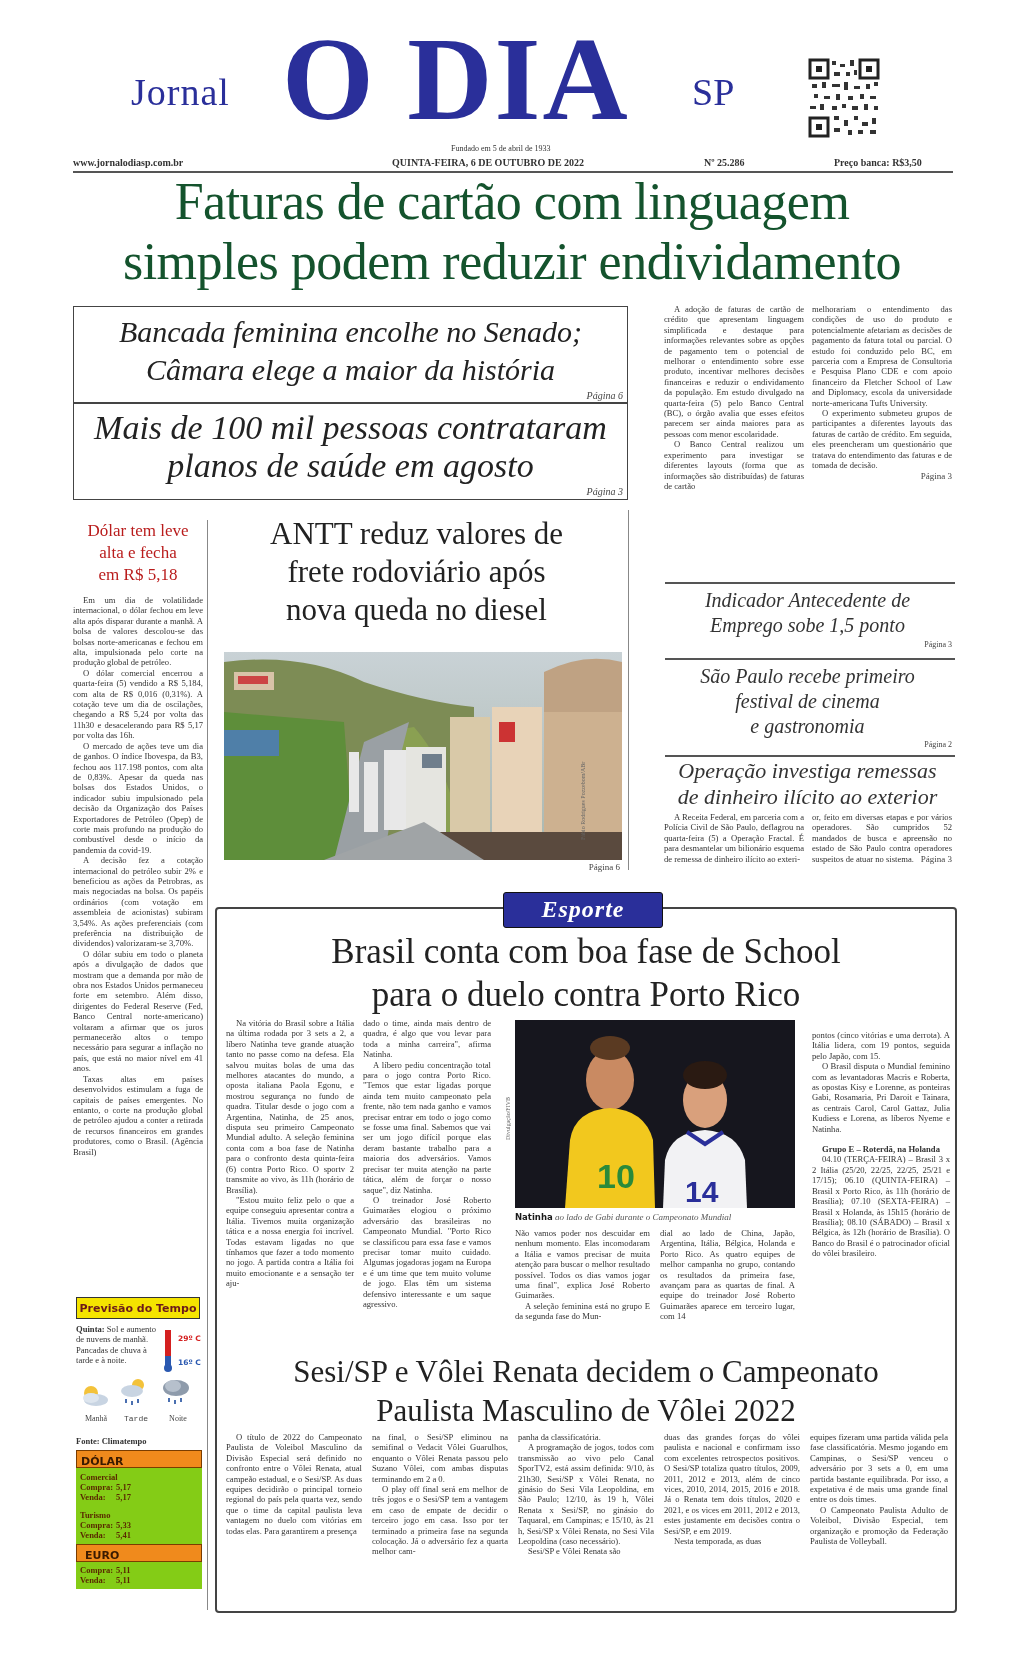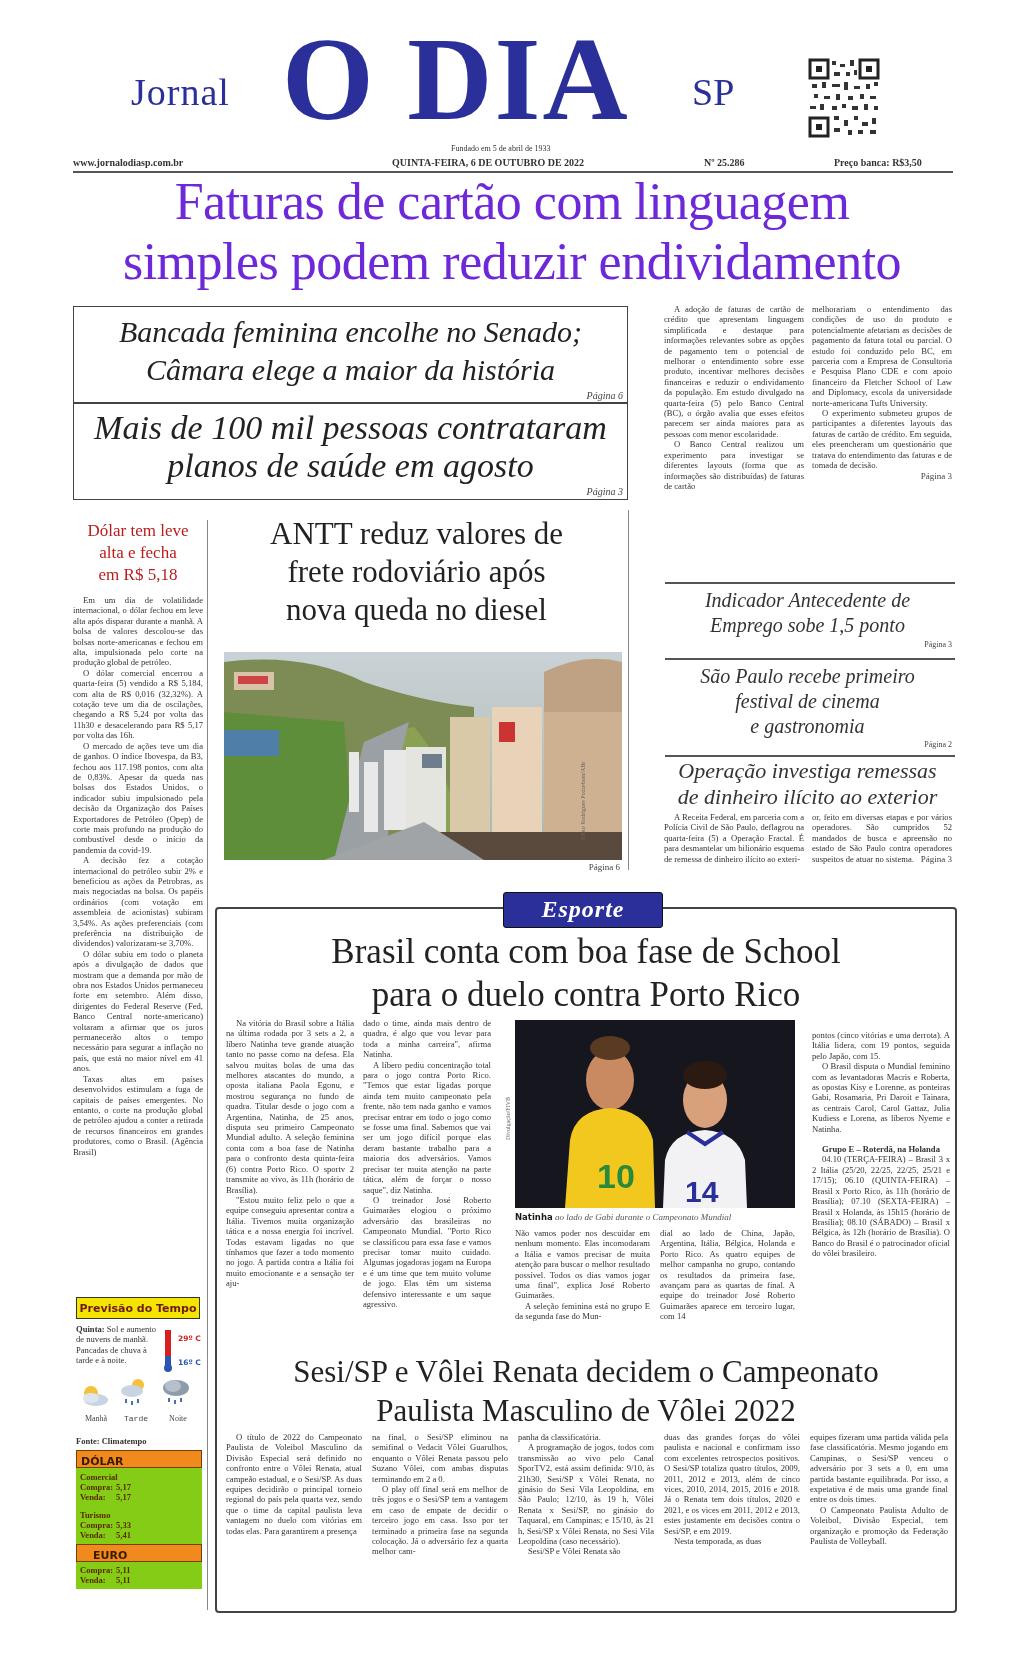--- a/index.html
+++ b/index.html
@@ -71,21 +71,21 @@
     </g>
   </svg>
 </div>
 <div class="abs serif" style="left:451px;top:144px;font-size:8px;color:#333;">Fundado em 5 de abril de 1933</div>
 <div class="abs serif" style="left:73px;top:157px;font-size:10px;color:#333;font-weight:bold;">www.jornalodiasp.com.br</div>
 <div class="abs serif" style="left:392px;top:157px;font-size:10px;color:#333;font-weight:bold;">QUINTA-FEIRA, 6 DE OUTUBRO DE 2022</div>
 <div class="abs serif" style="left:704px;top:157px;font-size:10px;color:#333;font-weight:bold;">Nº 25.286</div>
 <div class="abs serif" style="left:834px;top:157px;font-size:10px;color:#333;font-weight:bold;">Preço banca: R$3,50</div>
 <div class="rule" style="left:73px;top:171px;width:880px;height:2px;"></div>
 
-<div class="abs serif center" style="left:60px;top:172px;width:904px;font-size:52px;line-height:60px;letter-spacing:-0.5px;color:#6d28d9;">
+<div class="abs serif center" style="left:60px;top:172px;width:904px;font-size:52px;line-height:60px;letter-spacing:-0.5px;color:#14532d;">
   <div>Faturas de cartão com linguagem</div>
   <div>simples podem reduzir endividamento</div>
 </div>
 
 <div class="box" style="left:73px;top:306px;width:555px;height:98px;">
   <div class="serif center" style="margin-top:6px;font-size:30px;line-height:38px;color:#222;">
     <div>Bancada feminina encolhe no Senado;</div>
     <div>Câmara elege a maior da história</div>
   </div>
   <div class="page-ref abs" style="right:4px;bottom:2px;">Página 6</div>
@@ -108,21 +108,21 @@
   <div class="page-ref" style="font-size:9px;">Página 3</div>
 </div>
 
 <div class="col serif center" style="left:73px;top:520px;width:130px;font-size:17px;line-height:22px;color:#b91c1c;">
   <div>Dólar tem leve</div>
   <div>alta e fecha</div>
   <div>em R$ 5,18</div>
 </div>
 <div class="col body-text" style="left:73px;top:595px;width:130px;">
   <p>Em um dia de volatilidade internacional, o dólar fechou em leve alta após disparar durante a manhã. A bolsa de valores descolou-se das bolsas norte-americanas e fechou em alta, impulsionada pelo corte na produção global de petróleo.</p>
-  <p>O dólar comercial encerrou a quarta-feira (5) vendido a R$ 5,184, com alta de R$ 0,016 (32,32%). A cotação teve um dia de oscilações, chegando a R$ 5,24 por volta das 11h30 e desacelerando para R$ 5,17 por volta das 16h.</p>
+  <p>O dólar comercial encerrou a quarta-feira (5) vendido a R$ 5,184, com alta de R$ 0,016 (0,31%). A cotação teve um dia de oscilações, chegando a R$ 5,24 por volta das 11h30 e desacelerando para R$ 5,17 por volta das 16h.</p>
   <p>O mercado de ações teve um dia de ganhos. O índice Ibovespa, da B3, fechou aos 117.198 pontos, com alta de 0,83%. Apesar da queda nas bolsas dos Estados Unidos, o indicador subiu impulsionado pela decisão da Organização dos Países Exportadores de Petróleo (Opep) de corte mais profundo na produção do combustível desde o início da pandemia da covid-19.</p>
   <p>A decisão fez a cotação internacional do petróleo subir 2% e beneficiou as ações da Petrobras, as mais negociadas na bolsa. Os papéis ordinários (com votação em assembleia de acionistas) subiram 3,54%. As ações preferenciais (com preferência na distribuição de dividendos) valorizaram-se 3,70%.</p>
   <p>O dólar subiu em todo o planeta após a divulgação de dados que mostram que a demanda por mão de obra nos Estados Unidos permaneceu forte em setembro. Além disso, dirigentes do Federal Reserve (Fed, Banco Central norte-americano) voltaram a afirmar que os juros permanecerão altos o tempo necessário para segurar a inflação no país, que está no maior nível em 41 anos.</p>
   <p>Taxas altas em países desenvolvidos estimulam a fuga de capitais de países emergentes. No entanto, o corte na produção global de petróleo ajudou a conter a retirada de recursos financeiros em grandes produtores, como o Brasil. (Agência Brasil)</p>
 </div>
 <div class="rule" style="left:207px;top:520px;width:1px;height:1090px;background:#888;"></div>
 
 <div class="abs" style="left:76px;top:1297px;width:124px;height:22px;background:#f5e400;border:1.5px solid #333;box-sizing:border-box;text-align:center;">
   <span style="font-family:'DejaVu Sans',sans-serif;font-weight:bold;font-size:11px;line-height:19px;color:#6b1a1a;">Previsão do Tempo</span>
 </div>
@@ -180,21 +180,21 @@
   </div>
   <div style="padding:4px 4px 0 4px;font-size:8.5px;line-height:10px;color:#5a2a00;font-weight:bold;">
     <div>Comercial</div>
     <div><span style="display:inline-block;width:36px;">Compra:</span><span>5,17</span></div>
     <div><span style="display:inline-block;width:36px;">Venda:</span><span>5,17</span></div>
     <div style="height:8px;"></div>
     <div>Turismo</div>
     <div><span style="display:inline-block;width:36px;">Compra:</span><span>5,33</span></div>
     <div><span style="display:inline-block;width:36px;">Venda:</span><span>5,41</span></div>
   </div>
-  <div style="margin-top:4px;background:#f08a1c;border:1px solid #7a3d00;height:16px;padding-left:16px;">
+  <div style="margin-top:4px;background:#f08a1c;border:1px solid #7a3d00;height:16px;padding-left:8px;">
     <span style="font-family:'DejaVu Sans',sans-serif;font-weight:bold;font-size:11px;line-height:16px;color:#3a1a00;">EURO</span>
   </div>
   <div style="padding:3px 4px 0 4px;font-size:8.5px;line-height:10px;color:#5a2a00;font-weight:bold;">
     <div><span style="display:inline-block;width:36px;">Compra:</span><span>5,11</span></div>
     <div><span style="display:inline-block;width:36px;">Venda:</span><span>5,11</span></div>
   </div>
 </div>
 
 <div class="col serif center" style="left:214px;top:515px;width:405px;font-size:31px;line-height:38px;color:#222;">
   <div>ANTT reduz valores de</div>

